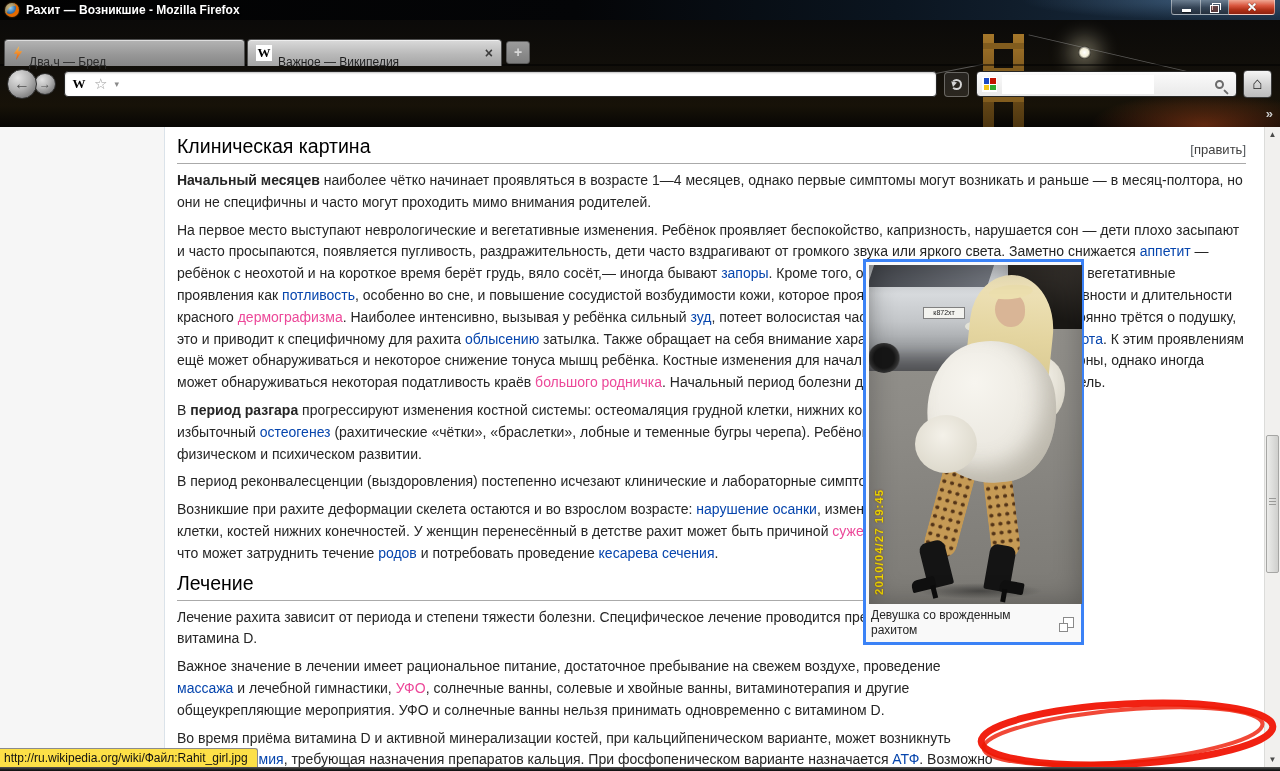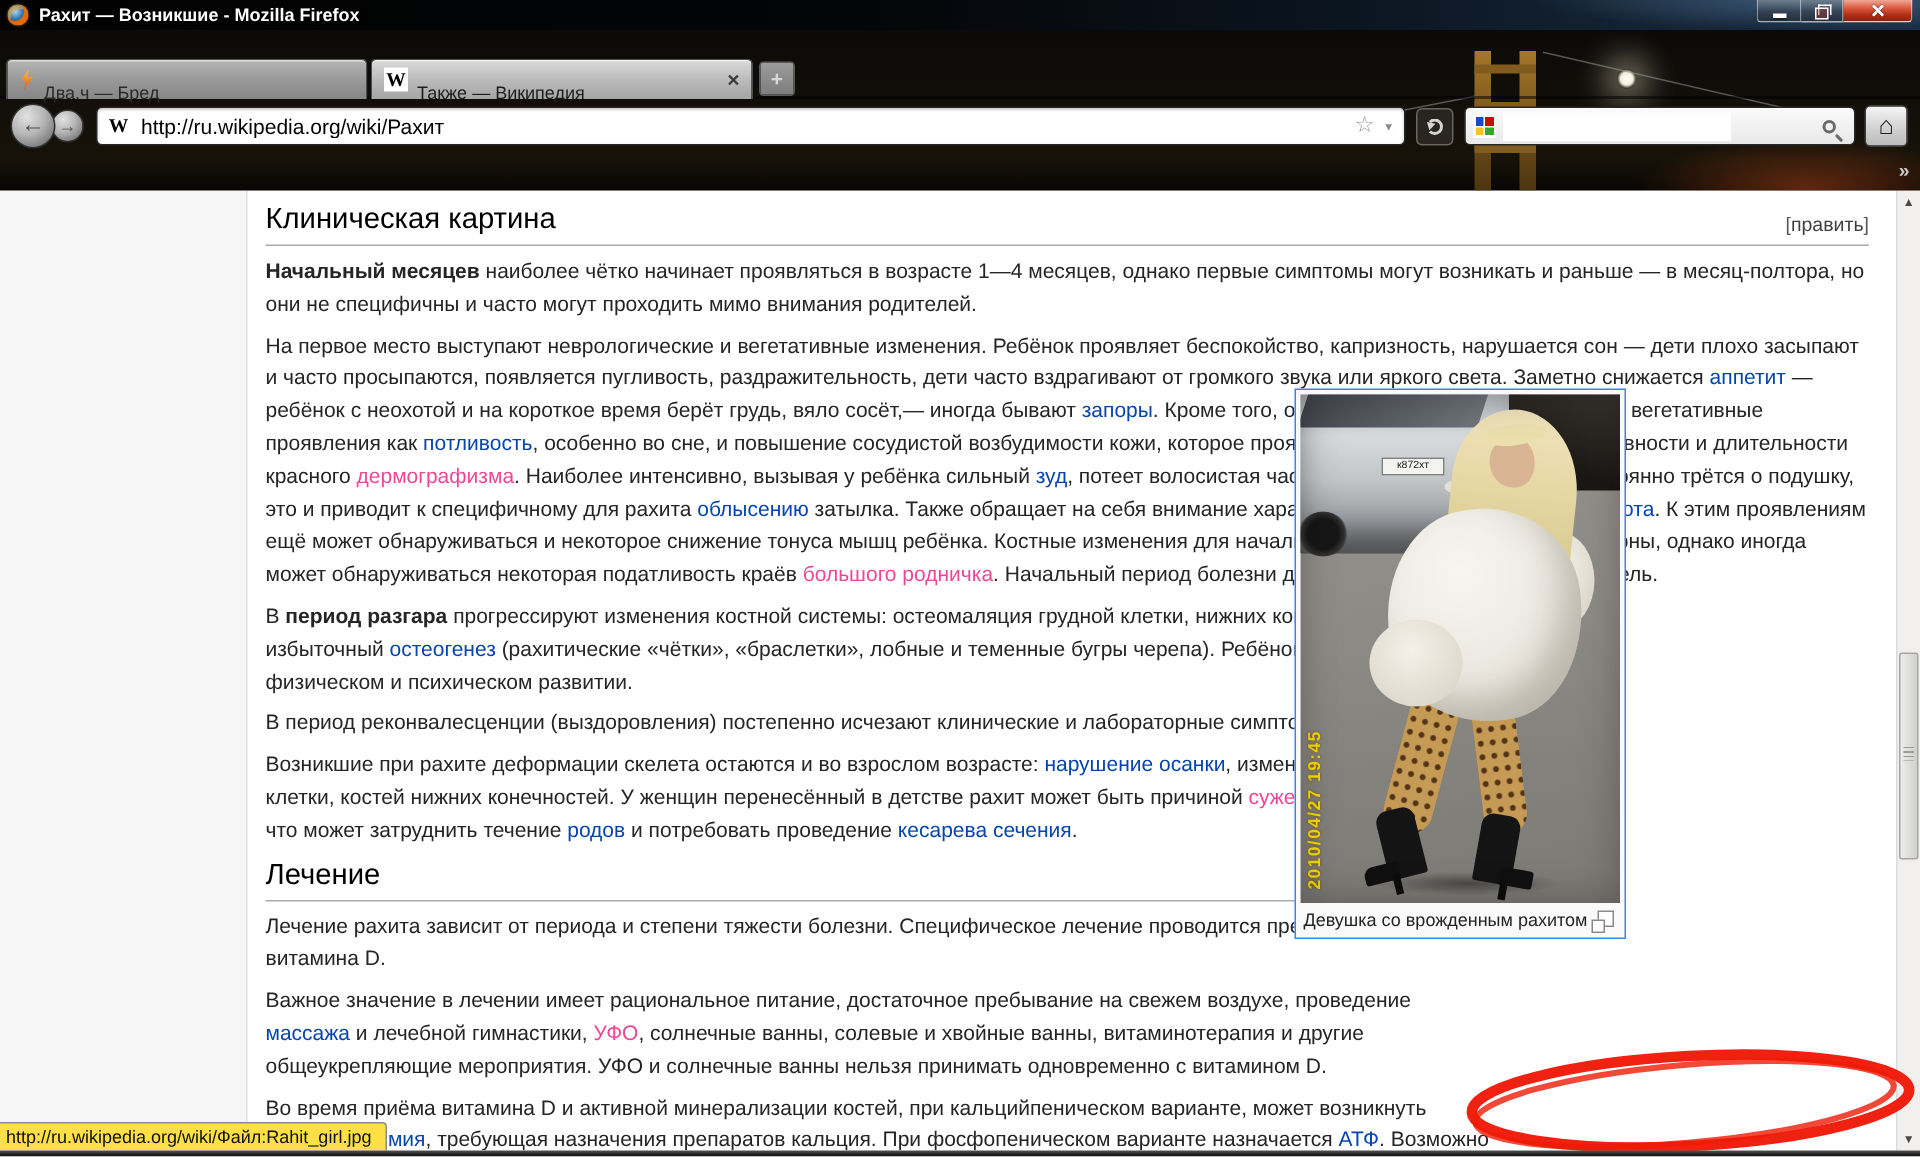--- a/index.html
+++ b/index.html
@@ -133,21 +133,21 @@
   .article p { margin:0 0 6px; }
   .narrow { margin-right:252px !important; }
   .editsection { float:right; font-size:13px; line-height:20px; margin-top:4px; white-space:nowrap; }
   .editsection .bracket { color:#54595d; }
   .editsection .edit-link { color:#404040; cursor:pointer; }
   .seg-bold { font-weight:bold; }
   .seg-link { color:#0645ad; cursor:pointer; }
   .seg-redlink { color:#ec4899; cursor:pointer; }
 
   
-  .thumb { position:absolute; left:863px; top:259px; width:221px; border:1px solid #3b82f6;
+  .thumb { position:absolute; left:863px; top:259px; width:221px; border:3px solid #3b82f6;
     background:#f9f9f9; padding:3px; z-index:5; }
   .photo { position:relative; width:213px; height:339px; overflow:hidden;
     background:linear-gradient(175deg,#95938e 0%,#8d8b86 45%,#84827d 72%,#7c7a75 100%); }
   .photo::after { content:""; position:absolute; inset:0; box-shadow:inset 0 0 28px rgba(0,0,0,.28); }
   .car-silver { position:absolute; left:-6px; top:-4px; width:152px; height:110px;
     background:linear-gradient(180deg,#b6b9bd 0%,#d7dadd 30%,#c3c6c9 55%,#9da0a3 80%,#737476 100%);
     border-radius:0 0 30px 8px; box-shadow:inset 0 -16px 18px rgba(40,40,44,.45); }
   .windshield { position:absolute; left:8px; top:1px; width:120px; height:25px;
     background:linear-gradient(100deg,#43464c,#70747c); transform:skewX(-18deg); border-radius:3px; }
   .headlight { position:absolute; left:102px; top:60px; width:28px; height:11px; border-radius:50%;
@@ -251,32 +251,31 @@
   <div class="persona-redglow"></div>
 
   <div class="tabstrip">
     <div class="tabstrip-base"></div>
     <div class="tab tab1 inactive">
       <span class="lightning-icon"></span>
       <span class="tab-label">Два.ч — Бред</span>
     </div>
     <div class="tab tab2">
       <span class="w-favicon">W</span>
-      <span class="tab-label">Также — Википедия</span>
+      <span class="tab-label">Важное — Википедия</span>
       <span class="tab-close">×</span>
     </div>
     <div class="newtab-btn">+</div>
   </div>
 
   <div class="navbar">
     <div class="nav-circle back-btn">←</div>
     <div class="nav-circle fwd-btn">→</div>
     <div class="urlbar">
       <span class="w-favicon">W</span>
-      <span class="url-text">http://ru.wikipedia.org/wiki/Рахит</span>
       <span class="star-icon">☆</span>
       <span class="caret-icon">▾</span>
     </div>
     <div class="reload-btn">
       <span class="reload-glyph"></span>
     </div>
     <div class="searchbox">
       <span class="g-icon">
         <span class="g-b"></span>
           <span class="g-r"></span>

